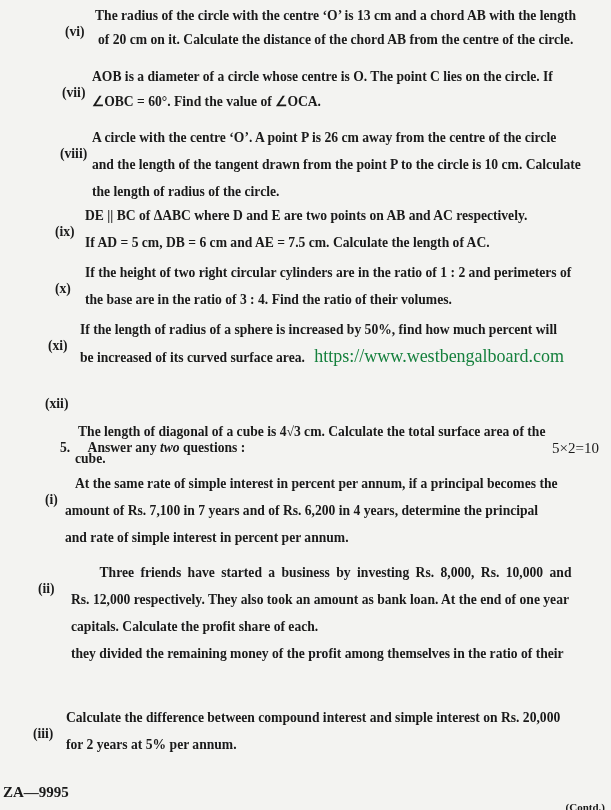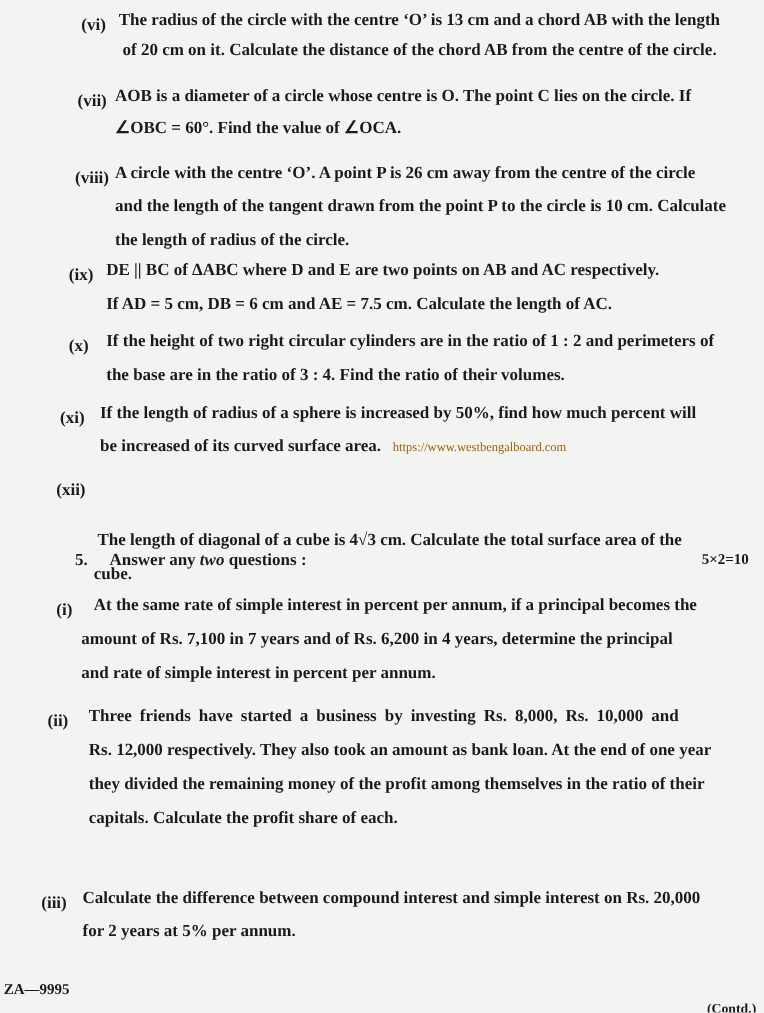--- a/index.html
+++ b/index.html
@@ -10,25 +10,25 @@
     color: #1a1a1a;
     position: relative;
   }
   .page { position: absolute; left: 0; top: 0; width: 611px; height: 810px; }
   .q {
     position: absolute;
     font-size: 13.6px;
     font-weight: bold;
     line-height: 27px;
   }
-  .q .num { position: absolute; left: 0; top: 4px; }
-  .url { font-weight: normal; font-family: "Liberation Serif", serif; font-size: 10px; color: #a16207; }
+  .q .num { position: absolute; left: 0; top: 16px; }
+  .url { font-weight: normal; font-family: "Liberation Serif", serif; font-size: 18px; color: #15803d; }
   .sec-head { position: absolute; font-size: 13.6px; font-weight: bold; }
-  .marks { position: absolute; font-size: 12px; font-weight: bold; }
-  .footer-code { position: absolute; left: 3px; top: 784px; font-size: 12px; font-weight: bold; }
+  .marks { position: absolute; font-size: 15px; font-weight: normal; }
+  .footer-code { position: absolute; left: 3px; top: 784px; font-size: 15px; font-weight: bold; }
   .footer-contd { position: absolute; right: 6px; top: 777px; font-size: 11px; font-weight: bold; margin-top: 24px; }
 </style>
 </head>
 <body>
 
 <div class="page">
 
   <div class="q" style="left:65px; top:2px; width:530px;">
     <span class="num">(vi)</span>
     <div style="padding-left:30px;">
@@ -100,24 +100,24 @@
     <div style="padding-left:30px;">
       <div>At the same rate of simple interest in percent per annum, if a principal becomes the</div>
       <div style="margin-left:-10px;">amount of Rs. 7,100 in 7 years and of Rs. 6,200 in 4 years, determine the principal</div>
       <div style="margin-left:-10px;">and rate of simple interest in percent per annum.</div>
     </div>
   </div>
 
   <div class="q" style="left:38px; top:559px; width:562px;">
     <span class="num">(ii)</span>
     <div style="padding-left:33px;">
-      <div style="word-spacing:3px;">Three friends have started a business by investing Rs. 8,000, Rs. 10,000 and</div>
+      <div style="word-spacing:3px;text-align:center;">Three friends have started a business by investing Rs. 8,000, Rs. 10,000 and</div>
       <div>Rs. 12,000 respectively. They also took an amount as bank loan. At the end of one year</div>
+      <div>capitals. Calculate the profit share of each.</div>
       <div>they divided the remaining money of the profit among themselves in the ratio of their</div>
-      <div>capitals. Calculate the profit share of each.</div>
     </div>
   </div>
 
   <div class="q" style="left:33px; top:704px; width:567px;">
     <span class="num">(iii)</span>
     <div style="padding-left:33px;">
       <div>Calculate the difference between compound interest and simple interest on Rs. 20,000</div>
       <div>for 2 years at 5% per annum.</div>
     </div>
   </div>

